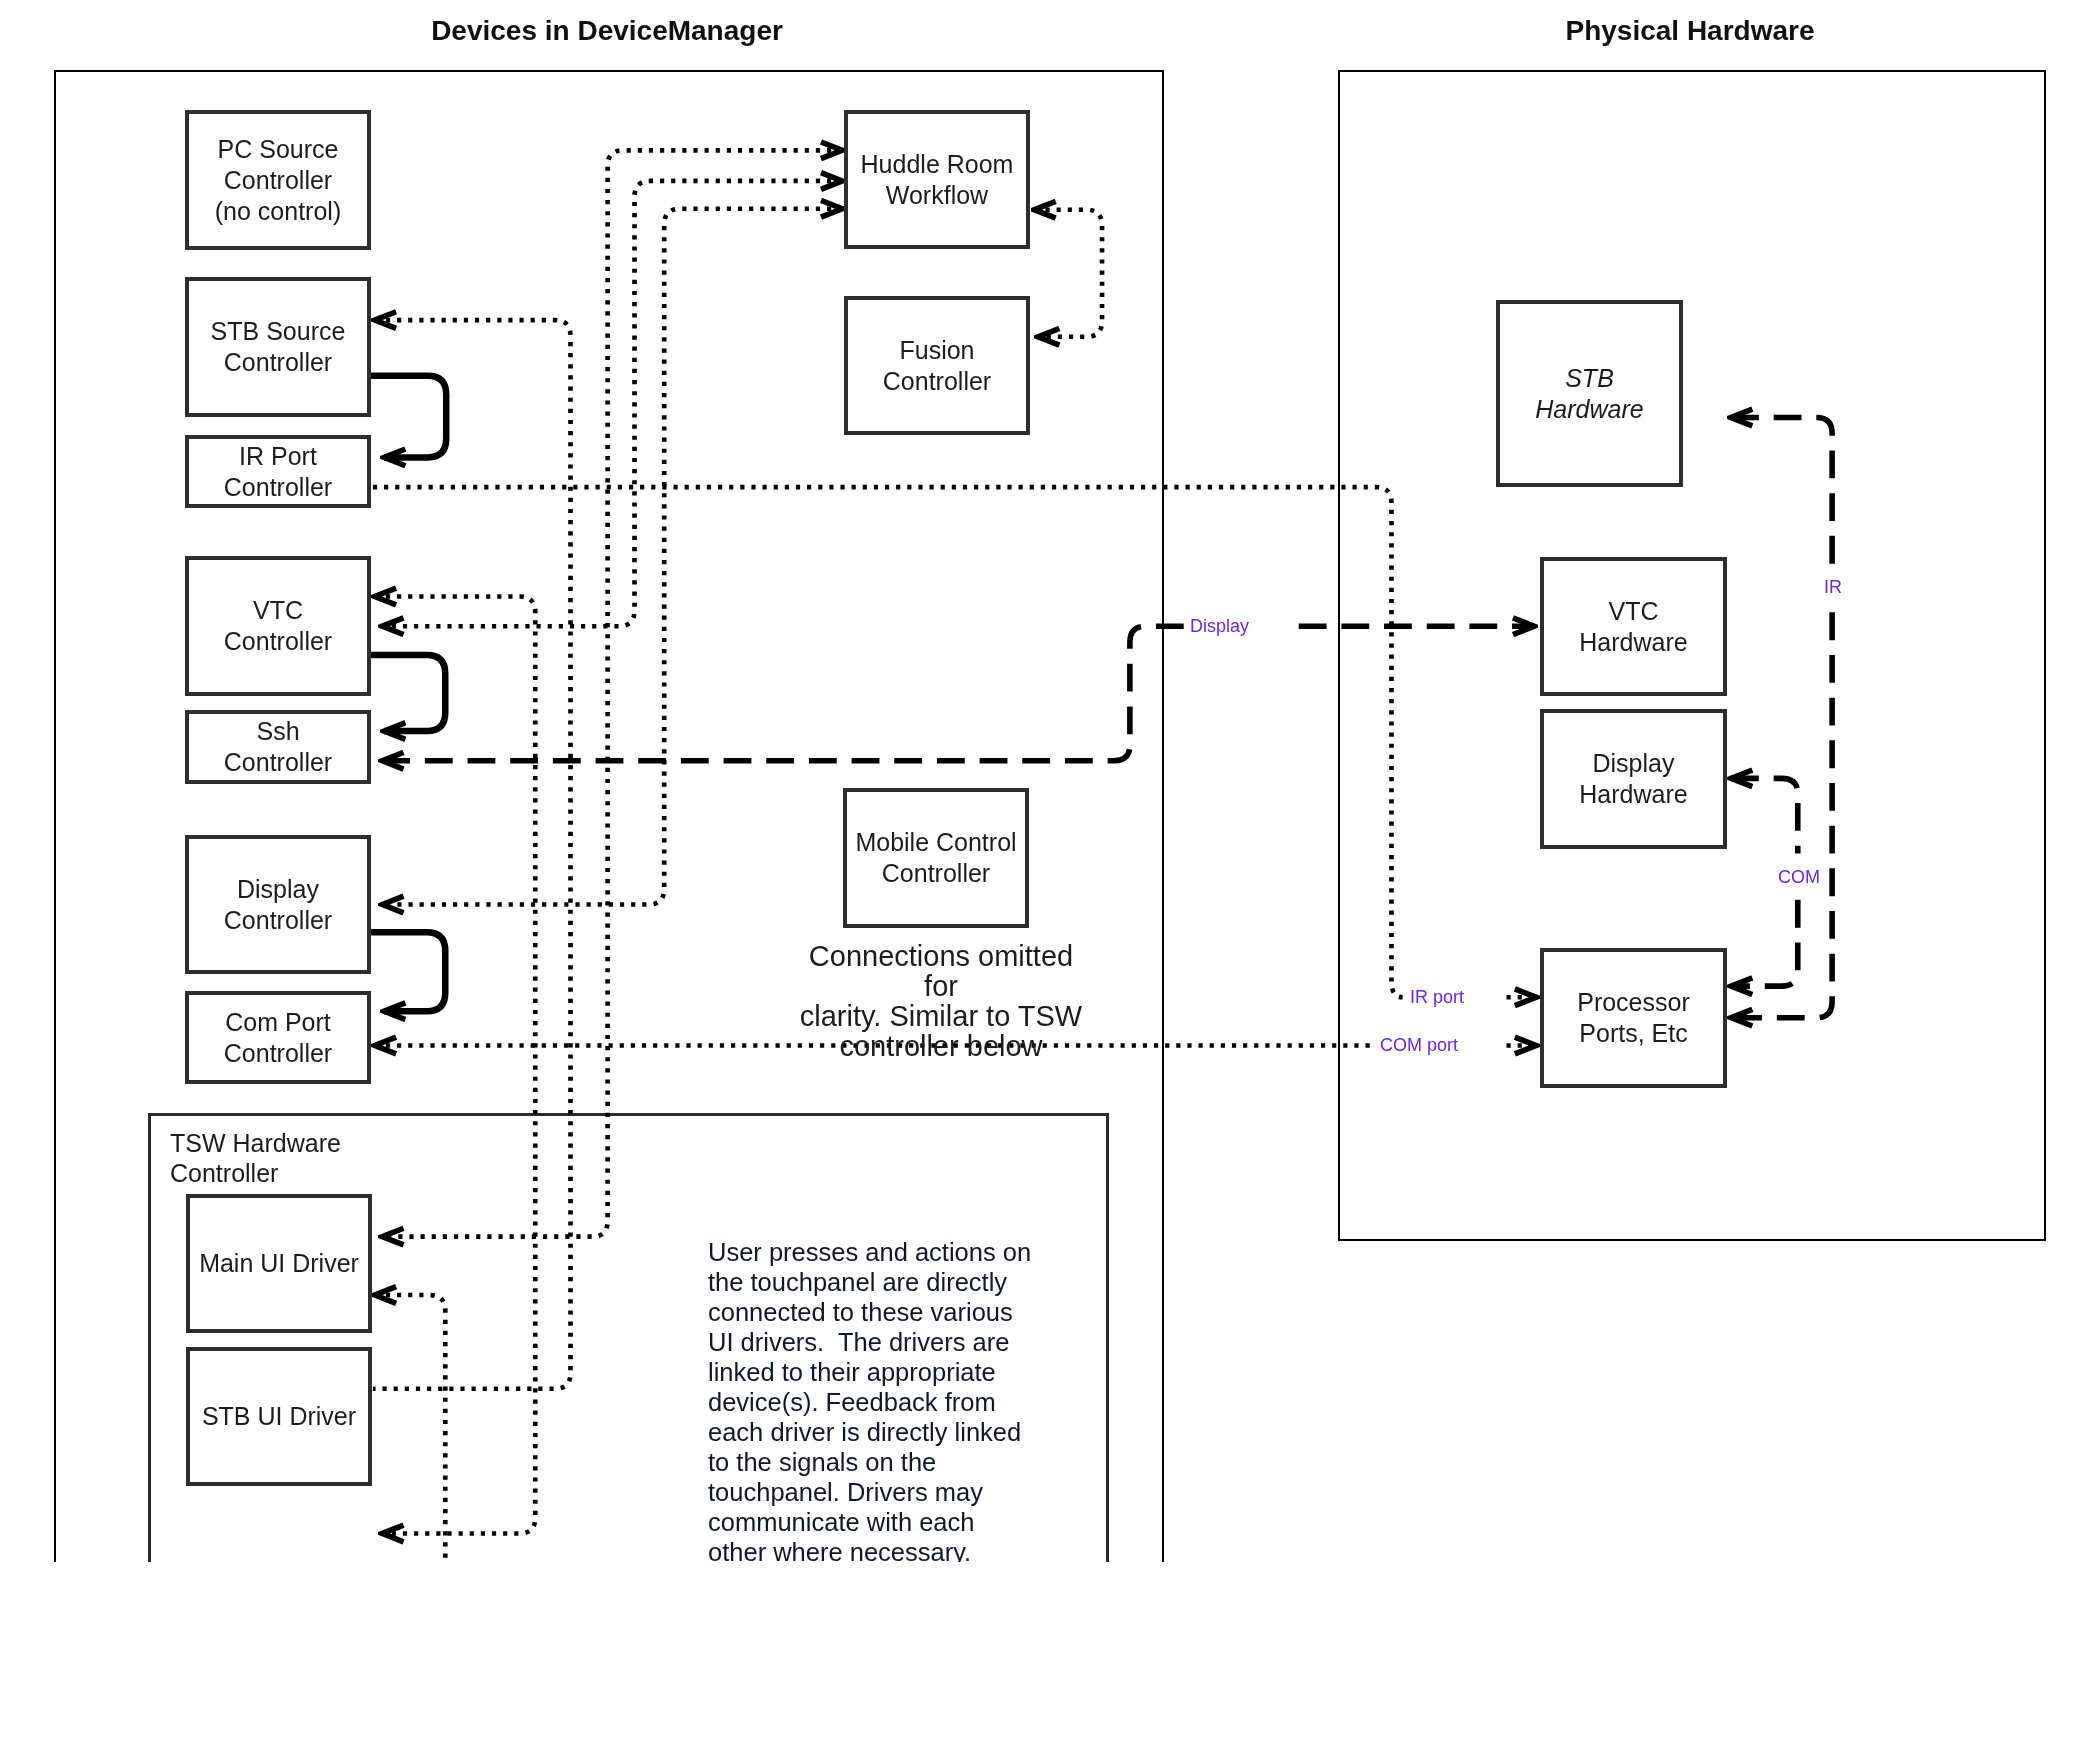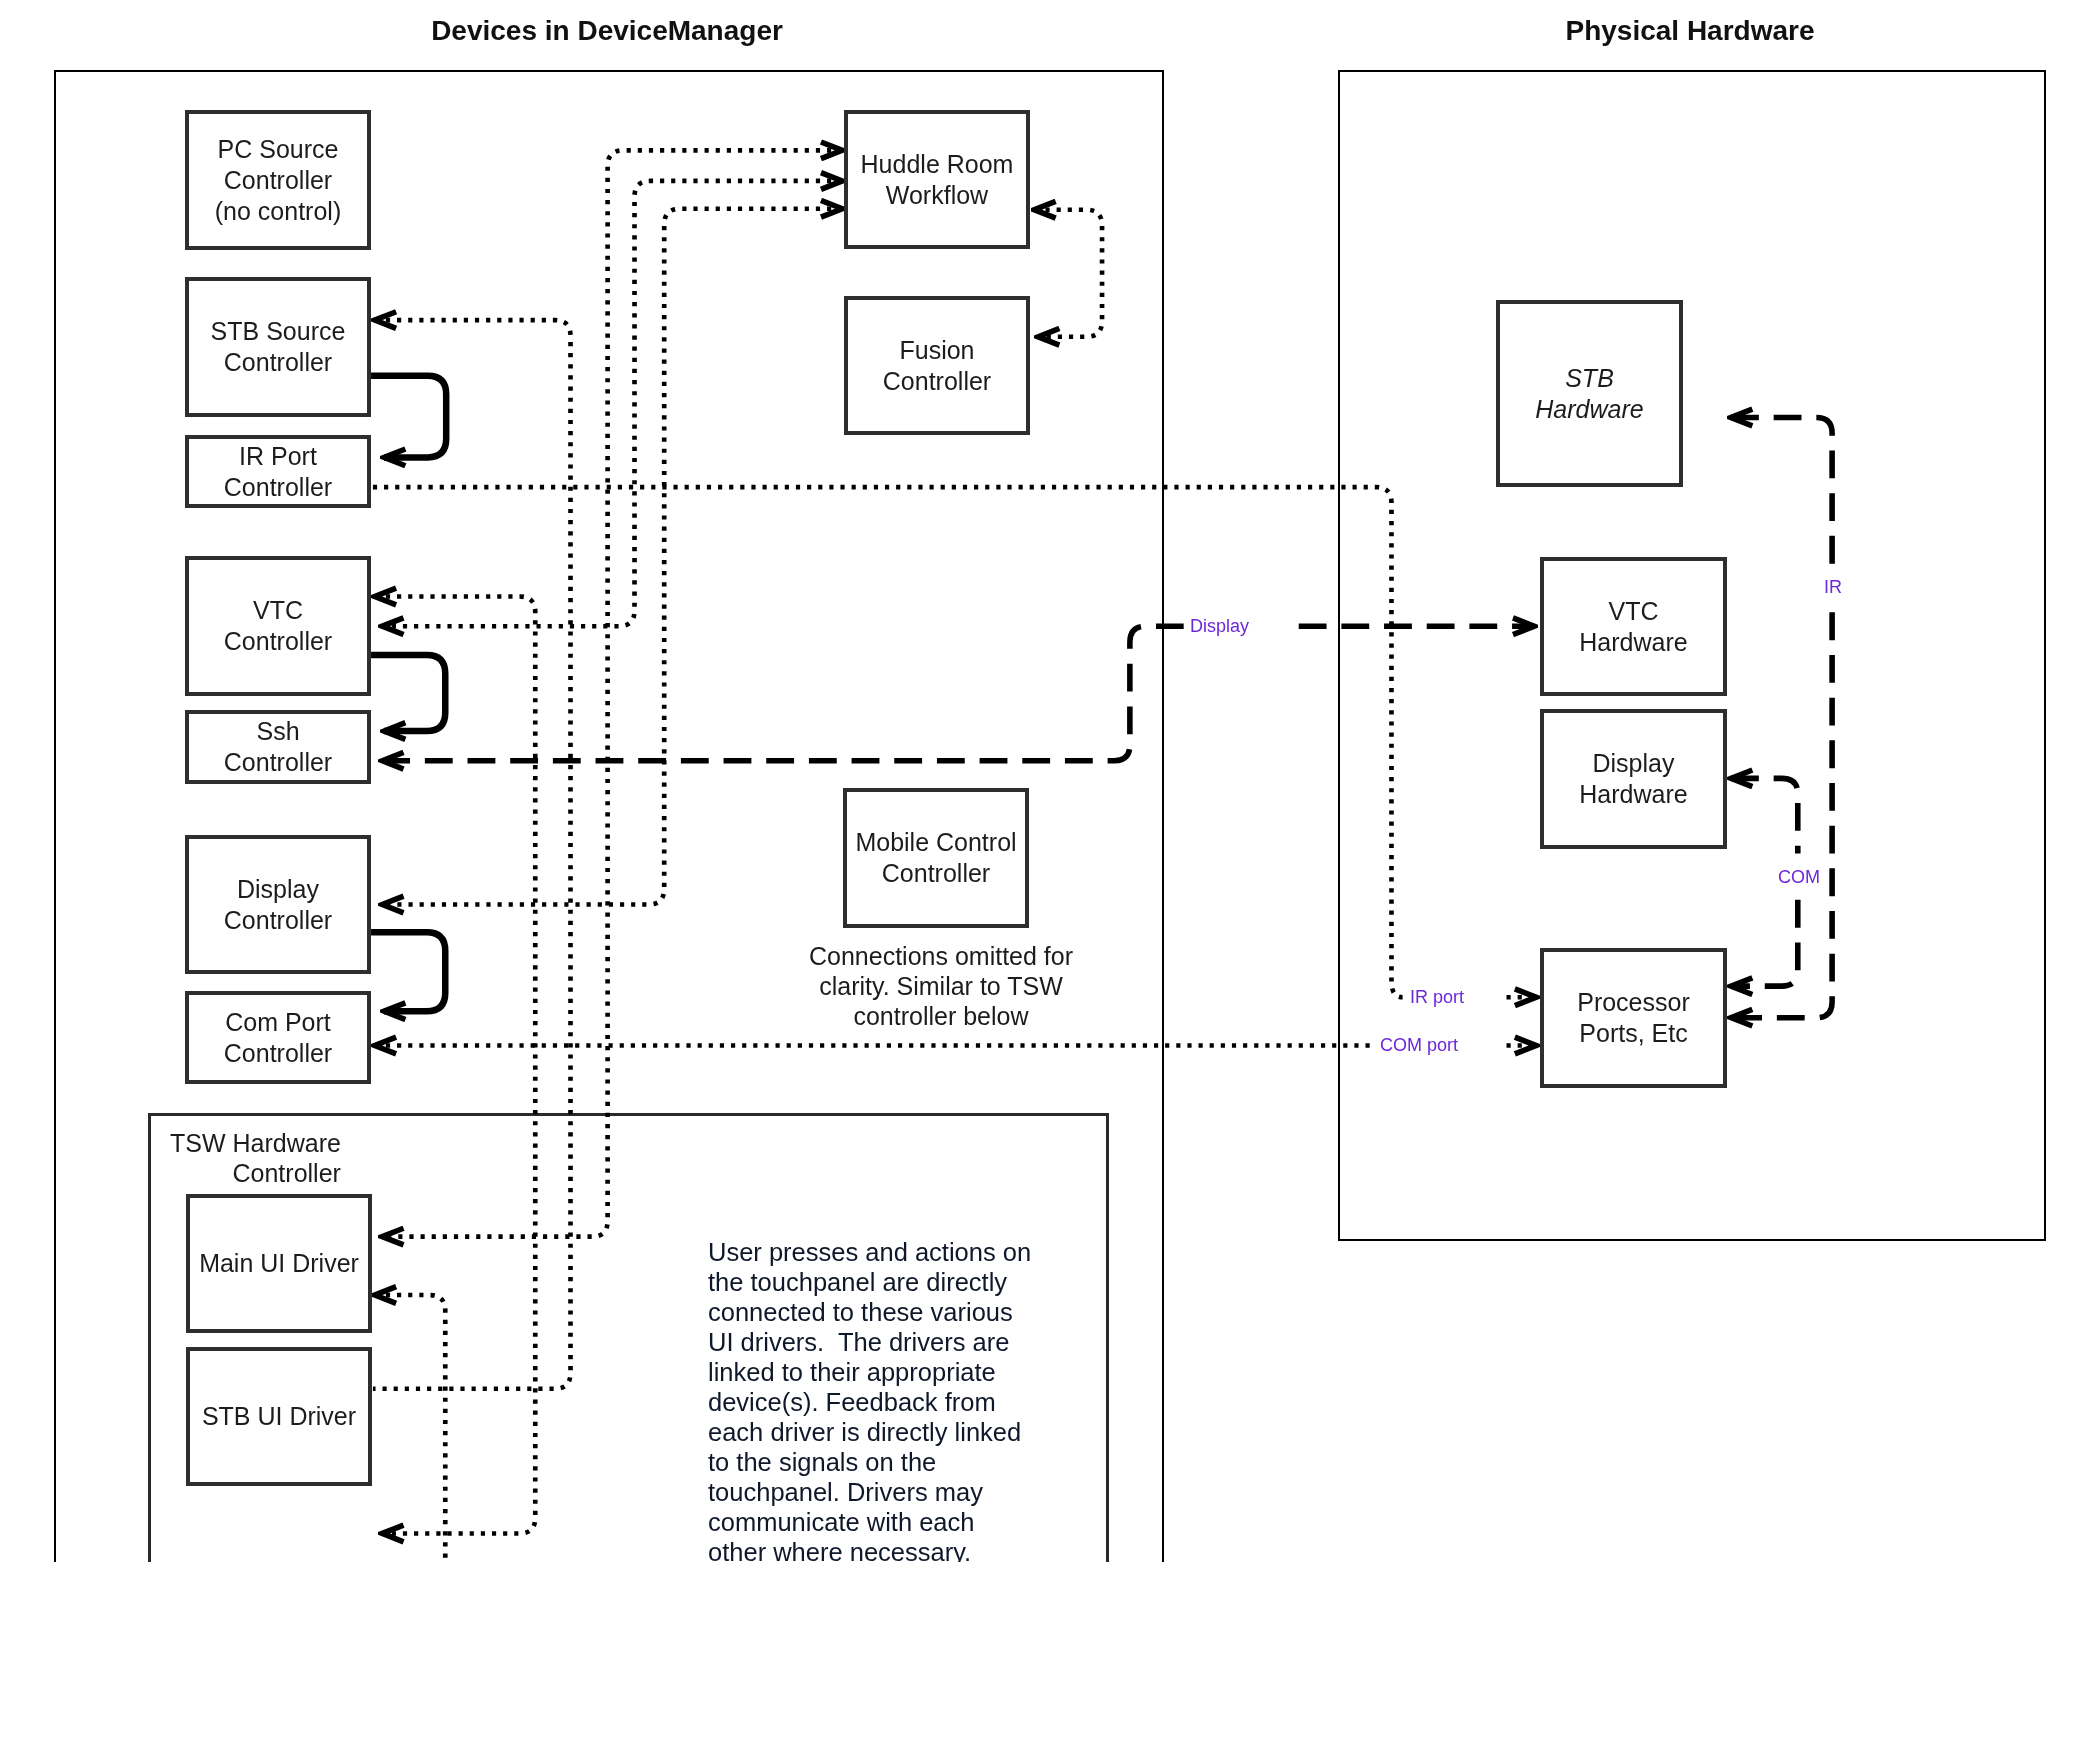--- a/index.html
+++ b/index.html
@@ -14,21 +14,21 @@
   }
   .box{
     position:absolute;box-sizing:border-box;border:4.6px solid #2e2e2e;background:#fff;
     display:flex;align-items:center;justify-content:center;text-align:center;
     white-space:pre-line;font-size:25px;line-height:31px;color:#1c1c1c;z-index:3;
   }
   .floating-label{
     position:absolute;font-size:18px;line-height:28px;color:#6d28d9;z-index:4;white-space:pre;
   }
   .note-text{
-    position:absolute;font-size:25px;line-height:30px;color:#1c1c1c;text-align:center;
+    position:absolute;font-size:29px;line-height:30px;color:#1c1c1c;text-align:center;
     white-space:pre-line;z-index:4;
   }
   .para-text{
     position:absolute;font-size:25.5px;line-height:30px;color:#0f172a;text-align:left;
     white-space:pre-wrap;z-index:4;
   }
   .tsw-label{
     position:absolute;font-size:25px;line-height:30px;color:#1c1c1c;white-space:pre-line;z-index:4;
   }
   svg.wires{position:absolute;left:0;top:0;z-index:2;}
@@ -94,21 +94,21 @@
 Controller</div>
   <div class="box" style="left:185px;top:991px;width:186px;height:93px;">Com Port
 Controller</div>
   <div class="box" style="left:844px;top:110px;width:186px;height:139px;">Huddle Room
 Workflow</div>
   <div class="box" style="left:844px;top:296px;width:186px;height:139px;">Fusion
 Controller</div>
   <div class="box" style="left:843px;top:788px;width:186px;height:140px;">Mobile Control
 Controller</div>
 
-  <div class="tsw-label" style="left:170px;top:1128px;text-align:right;">TSW Hardware
+  <div class="tsw-label" style="left:170px;top:1128px;">TSW Hardware
 Controller</div>
   <div class="box" style="left:186px;top:1347px;width:186px;height:139px;">STB UI Driver</div>
   <div class="box" style="left:186px;top:1194px;width:186px;height:139px;">Main UI Driver</div>
 
   <div class="box" style="left:1496px;top:300px;width:187px;height:187px;font-style:italic;">STB
 Hardware</div>
   <div class="box" style="left:1540px;top:557px;width:187px;height:139px;">VTC
 Hardware</div>
   <div class="box" style="left:1540px;top:709px;width:187px;height:140px;">Display
 Hardware</div>

